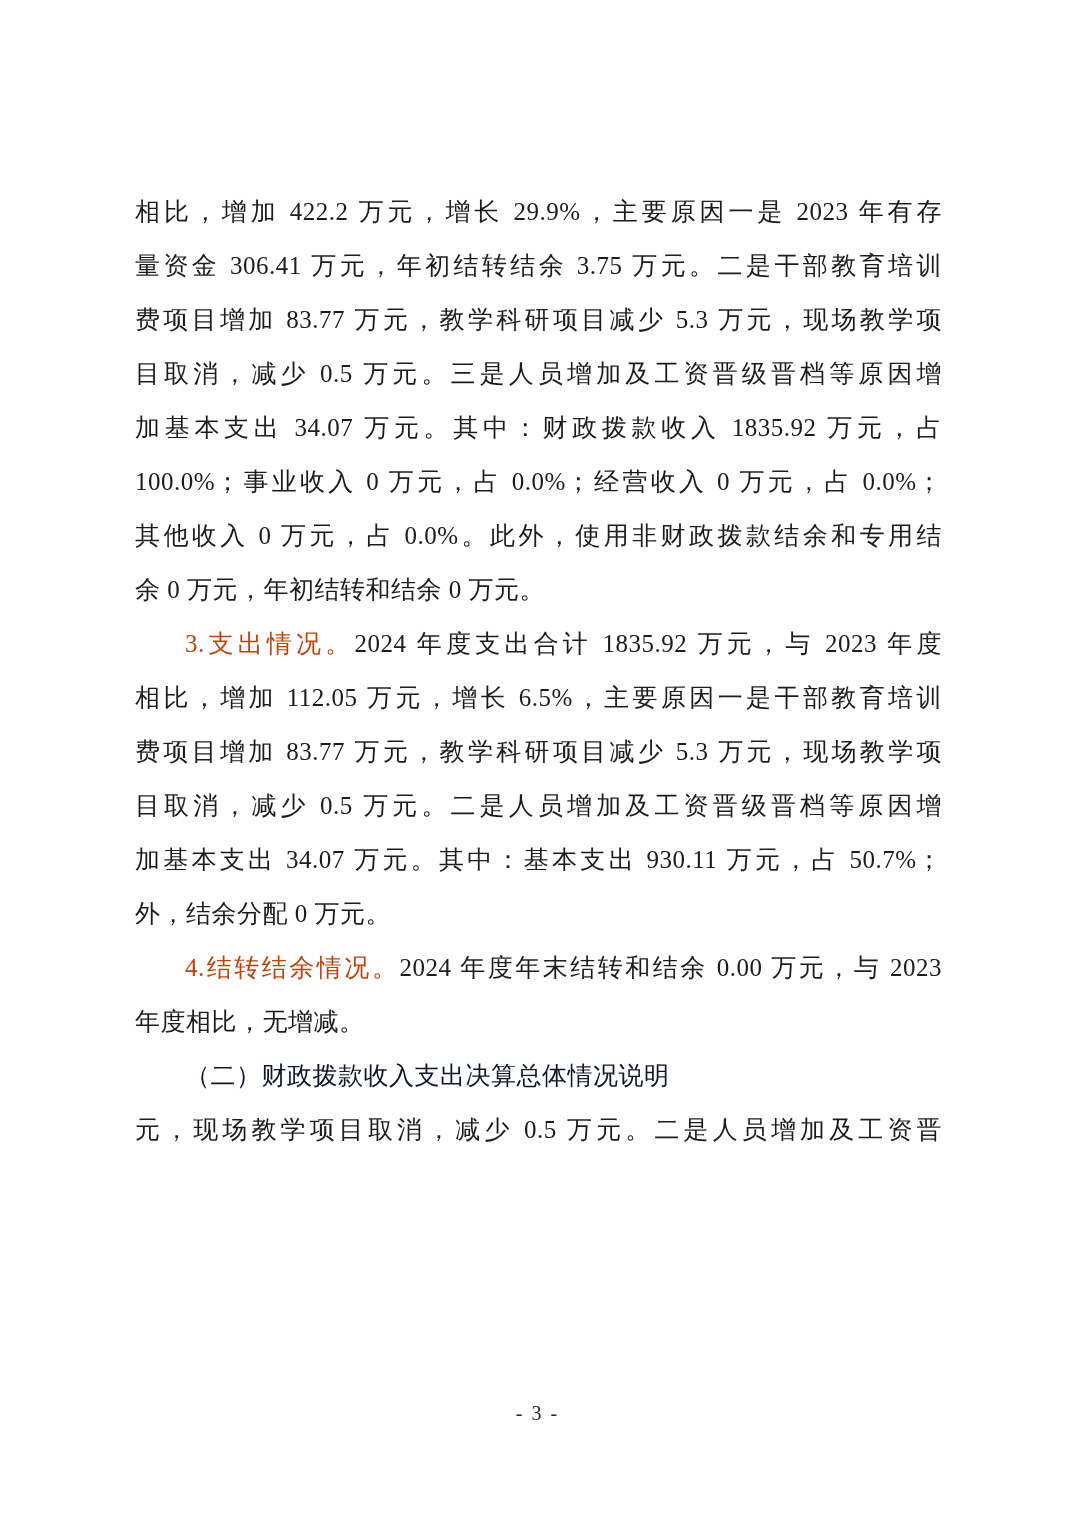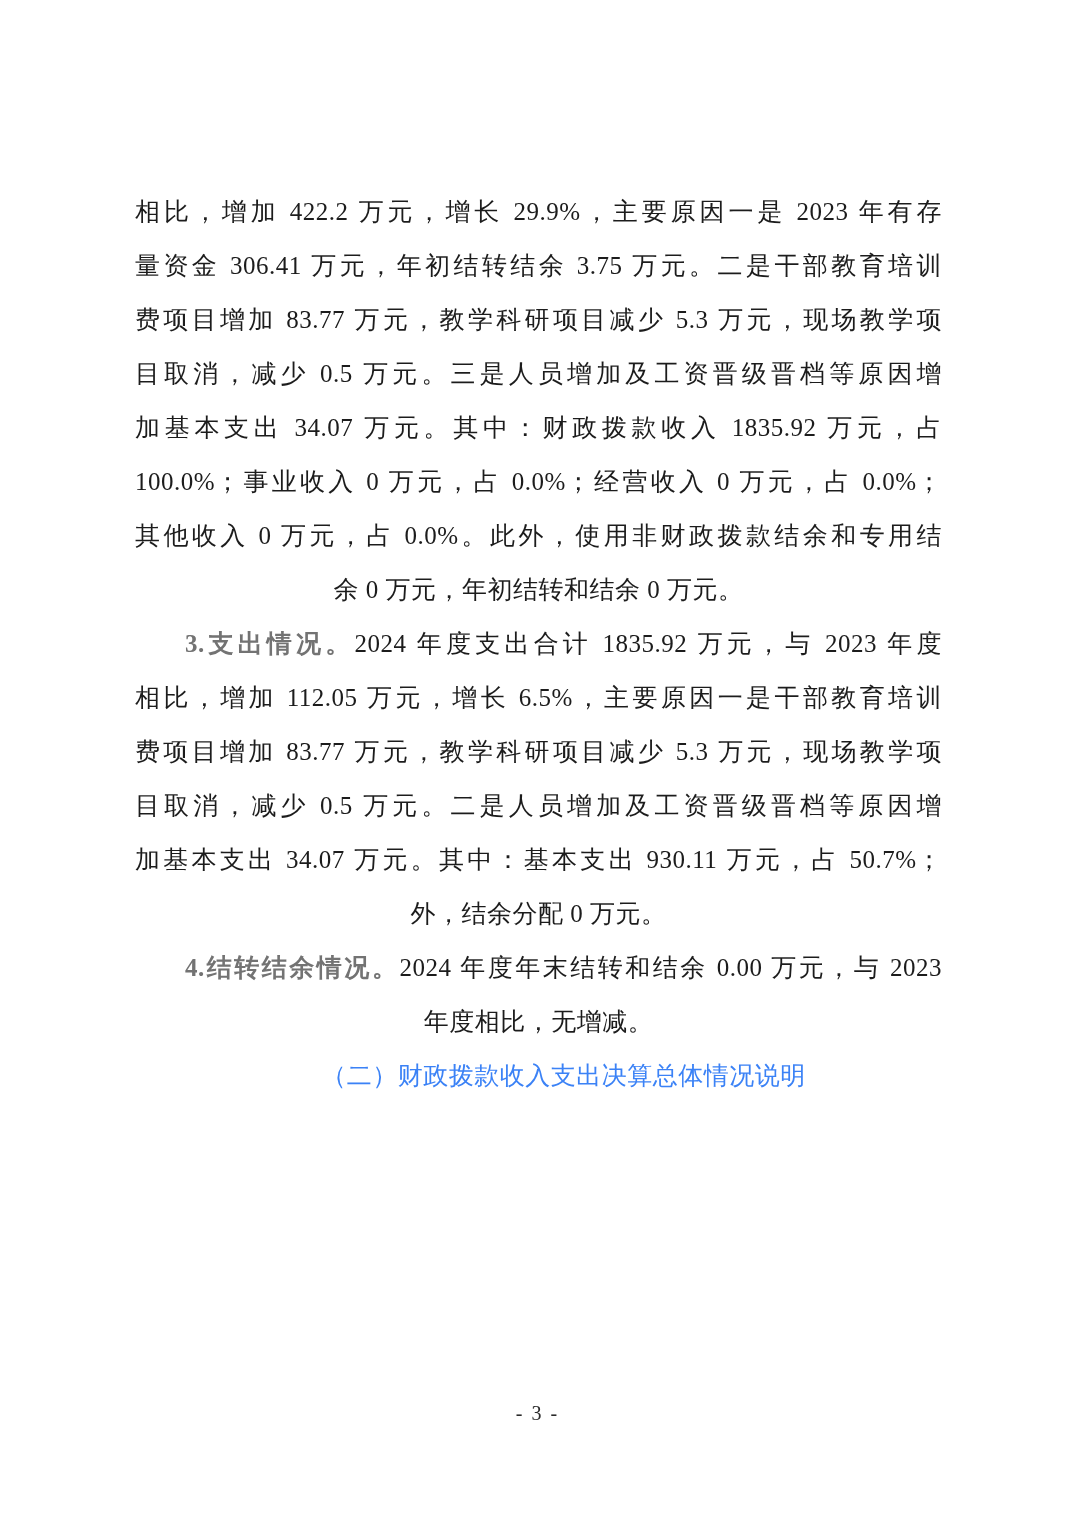--- a/index.html
+++ b/index.html
@@ -20,38 +20,38 @@
   .body-text {
     position: absolute;
     left: 135px;
     top: 185px;
     width: 807px;
     font-size: 25px;
   }
   .line {
     height: 54px;
     line-height: 54px;
-    text-align: center;
+    text-align: left;
     letter-spacing: 0.5px;
   }
   .line.justify {
     text-align: justify;
     text-align-last: justify;
     text-justify: inter-character;
   }
   .line.indent {
     text-indent: 2em;
   }
   .lead {
-    font-weight: bold;
-    color: #737373;
+    font-weight: normal;
+    color: #c2410c;
   }
   .line.kaiti {
     
-    color: #3b82f6;
+    color: #0f172a;
   }
   .page-footer {
     position: absolute;
     left: 0;
     top: 1398px;
     width: 100%;
     text-align: center;
     font-size: 20px;
     line-height: 30px;
     color: #2a2a2a;
@@ -73,17 +73,18 @@
       <div class="line">余 0 万元，年初结转和结余 0 万元。</div>
       <div class="line justify indent"><span class="lead">3.支出情况。</span>2024 年度支出合计 1835.92 万元，与 2023 年度</div>
       <div class="line justify">相比，增加 112.05 万元，增长 6.5%，主要原因一是干部教育培训</div>
       <div class="line justify">费项目增加 83.77 万元，教学科研项目减少 5.3 万元，现场教学项</div>
       <div class="line justify">目取消，减少 0.5 万元。二是人员增加及工资晋级晋档等原因增</div>
       <div class="line justify">加基本支出 34.07 万元。其中：基本支出 930.11 万元，占 50.7%；</div>
       <div class="line">外，结余分配 0 万元。</div>
       <div class="line justify indent"><span class="lead">4.结转结余情况。</span>2024 年度年末结转和结余 0.00 万元，与 2023</div>
       <div class="line">年度相比，无增减。</div>
       <div class="line indent kaiti">（二）财政拨款收入支出决算总体情况说明</div>
+      <div class="line justify">元，现场教学项目取消，减少 0.5 万元。二是人员增加及工资晋</div>
     </main>
   <footer class="page-footer">
     <span>- 3 -</span>
   </footer>
 </div>
 
 </body></html>

